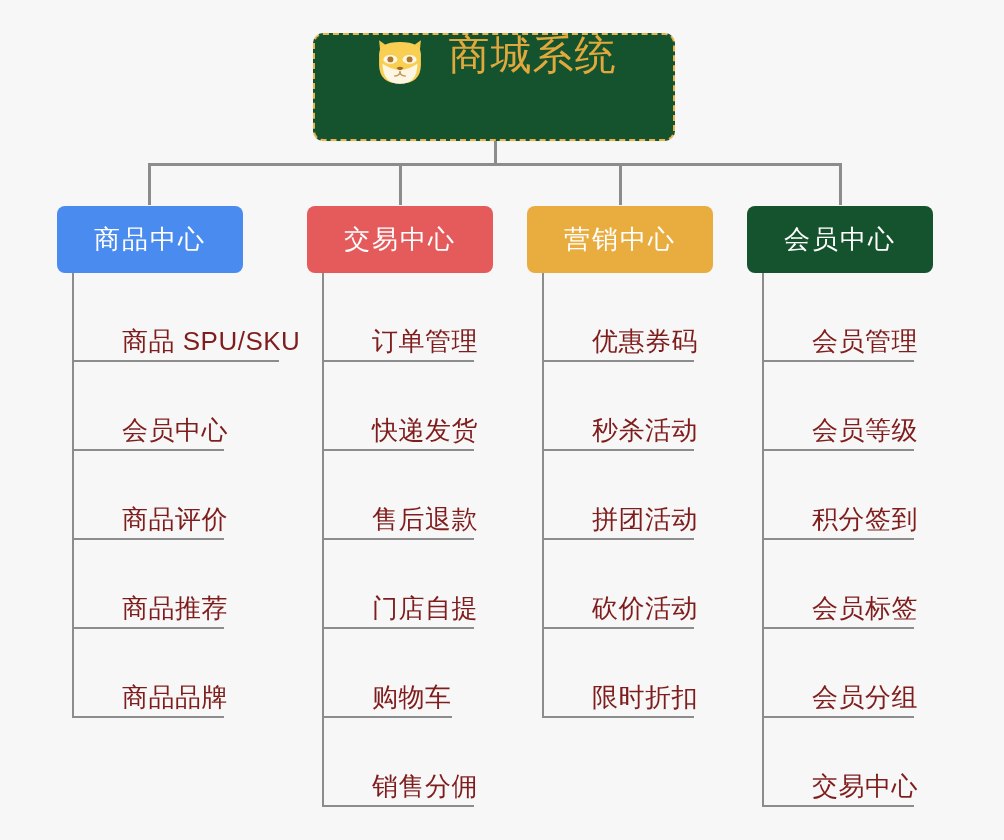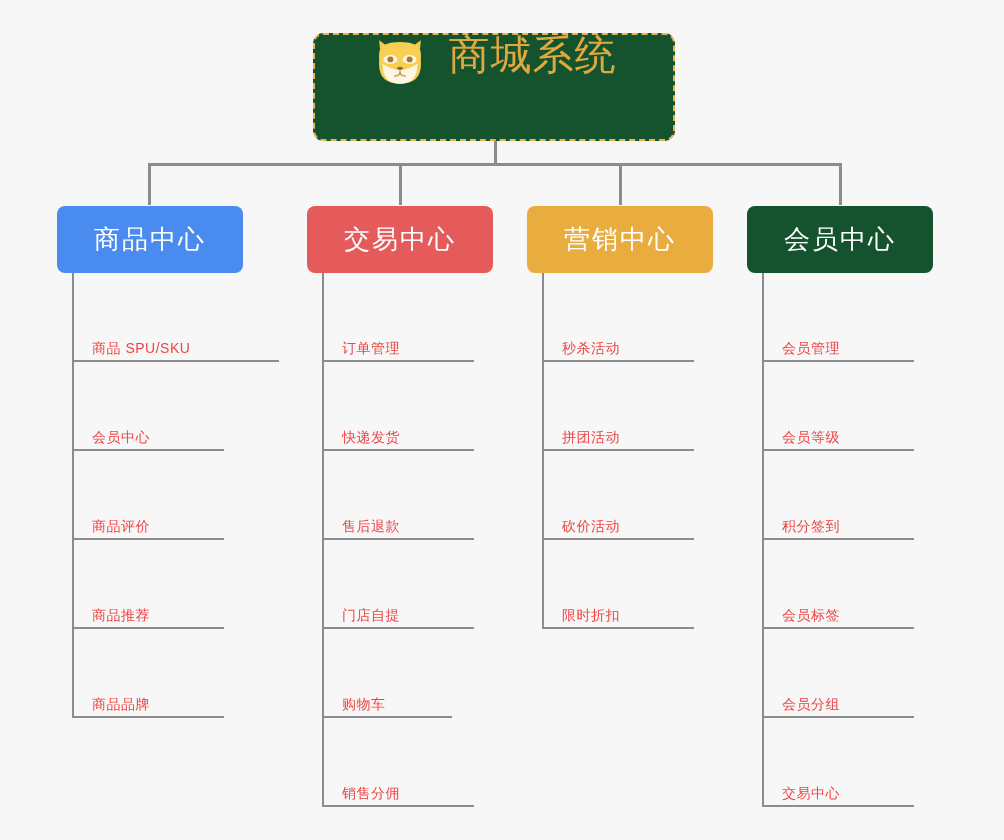--- a/index.html
+++ b/index.html
@@ -106,23 +106,23 @@
   }
   .leaf-underline {
     position: absolute;
     left: 0;
     bottom: 0;
     height: 2px;
     background: #8c8c8c;
   }
   .leaf-label {
     position: relative;
-    font-size: 14px;
-    color: #ef4444;
-    padding: 0 6px 6px 18px;
+    font-size: 26px;
+    color: #7f1d1d;
+    padding: 0 6px 6px 48px;
     line-height: 1.1;
     white-space: nowrap;
     letter-spacing: 0.5px;
   }
 </style>
 </head>
 <body>
 
 <div id="mindmap">
 
@@ -217,20 +217,24 @@
         </div>
       </div>
   </div>
 
   <div class="branch branch-market">
     <div class="branch-head">
       <span>营销中心</span>
     </div>
     <div class="leaves">
         <div class="leaf">
+          <span class="leaf-label">优惠券码</span>
+          <span class="leaf-underline" style="width: 150px;"></span>
+        </div>
+        <div class="leaf">
           <span class="leaf-label">秒杀活动</span>
           <span class="leaf-underline" style="width: 150px;"></span>
         </div>
         <div class="leaf">
           <span class="leaf-label">拼团活动</span>
           <span class="leaf-underline" style="width: 150px;"></span>
         </div>
         <div class="leaf">
           <span class="leaf-label">砍价活动</span>
           <span class="leaf-underline" style="width: 150px;"></span>

